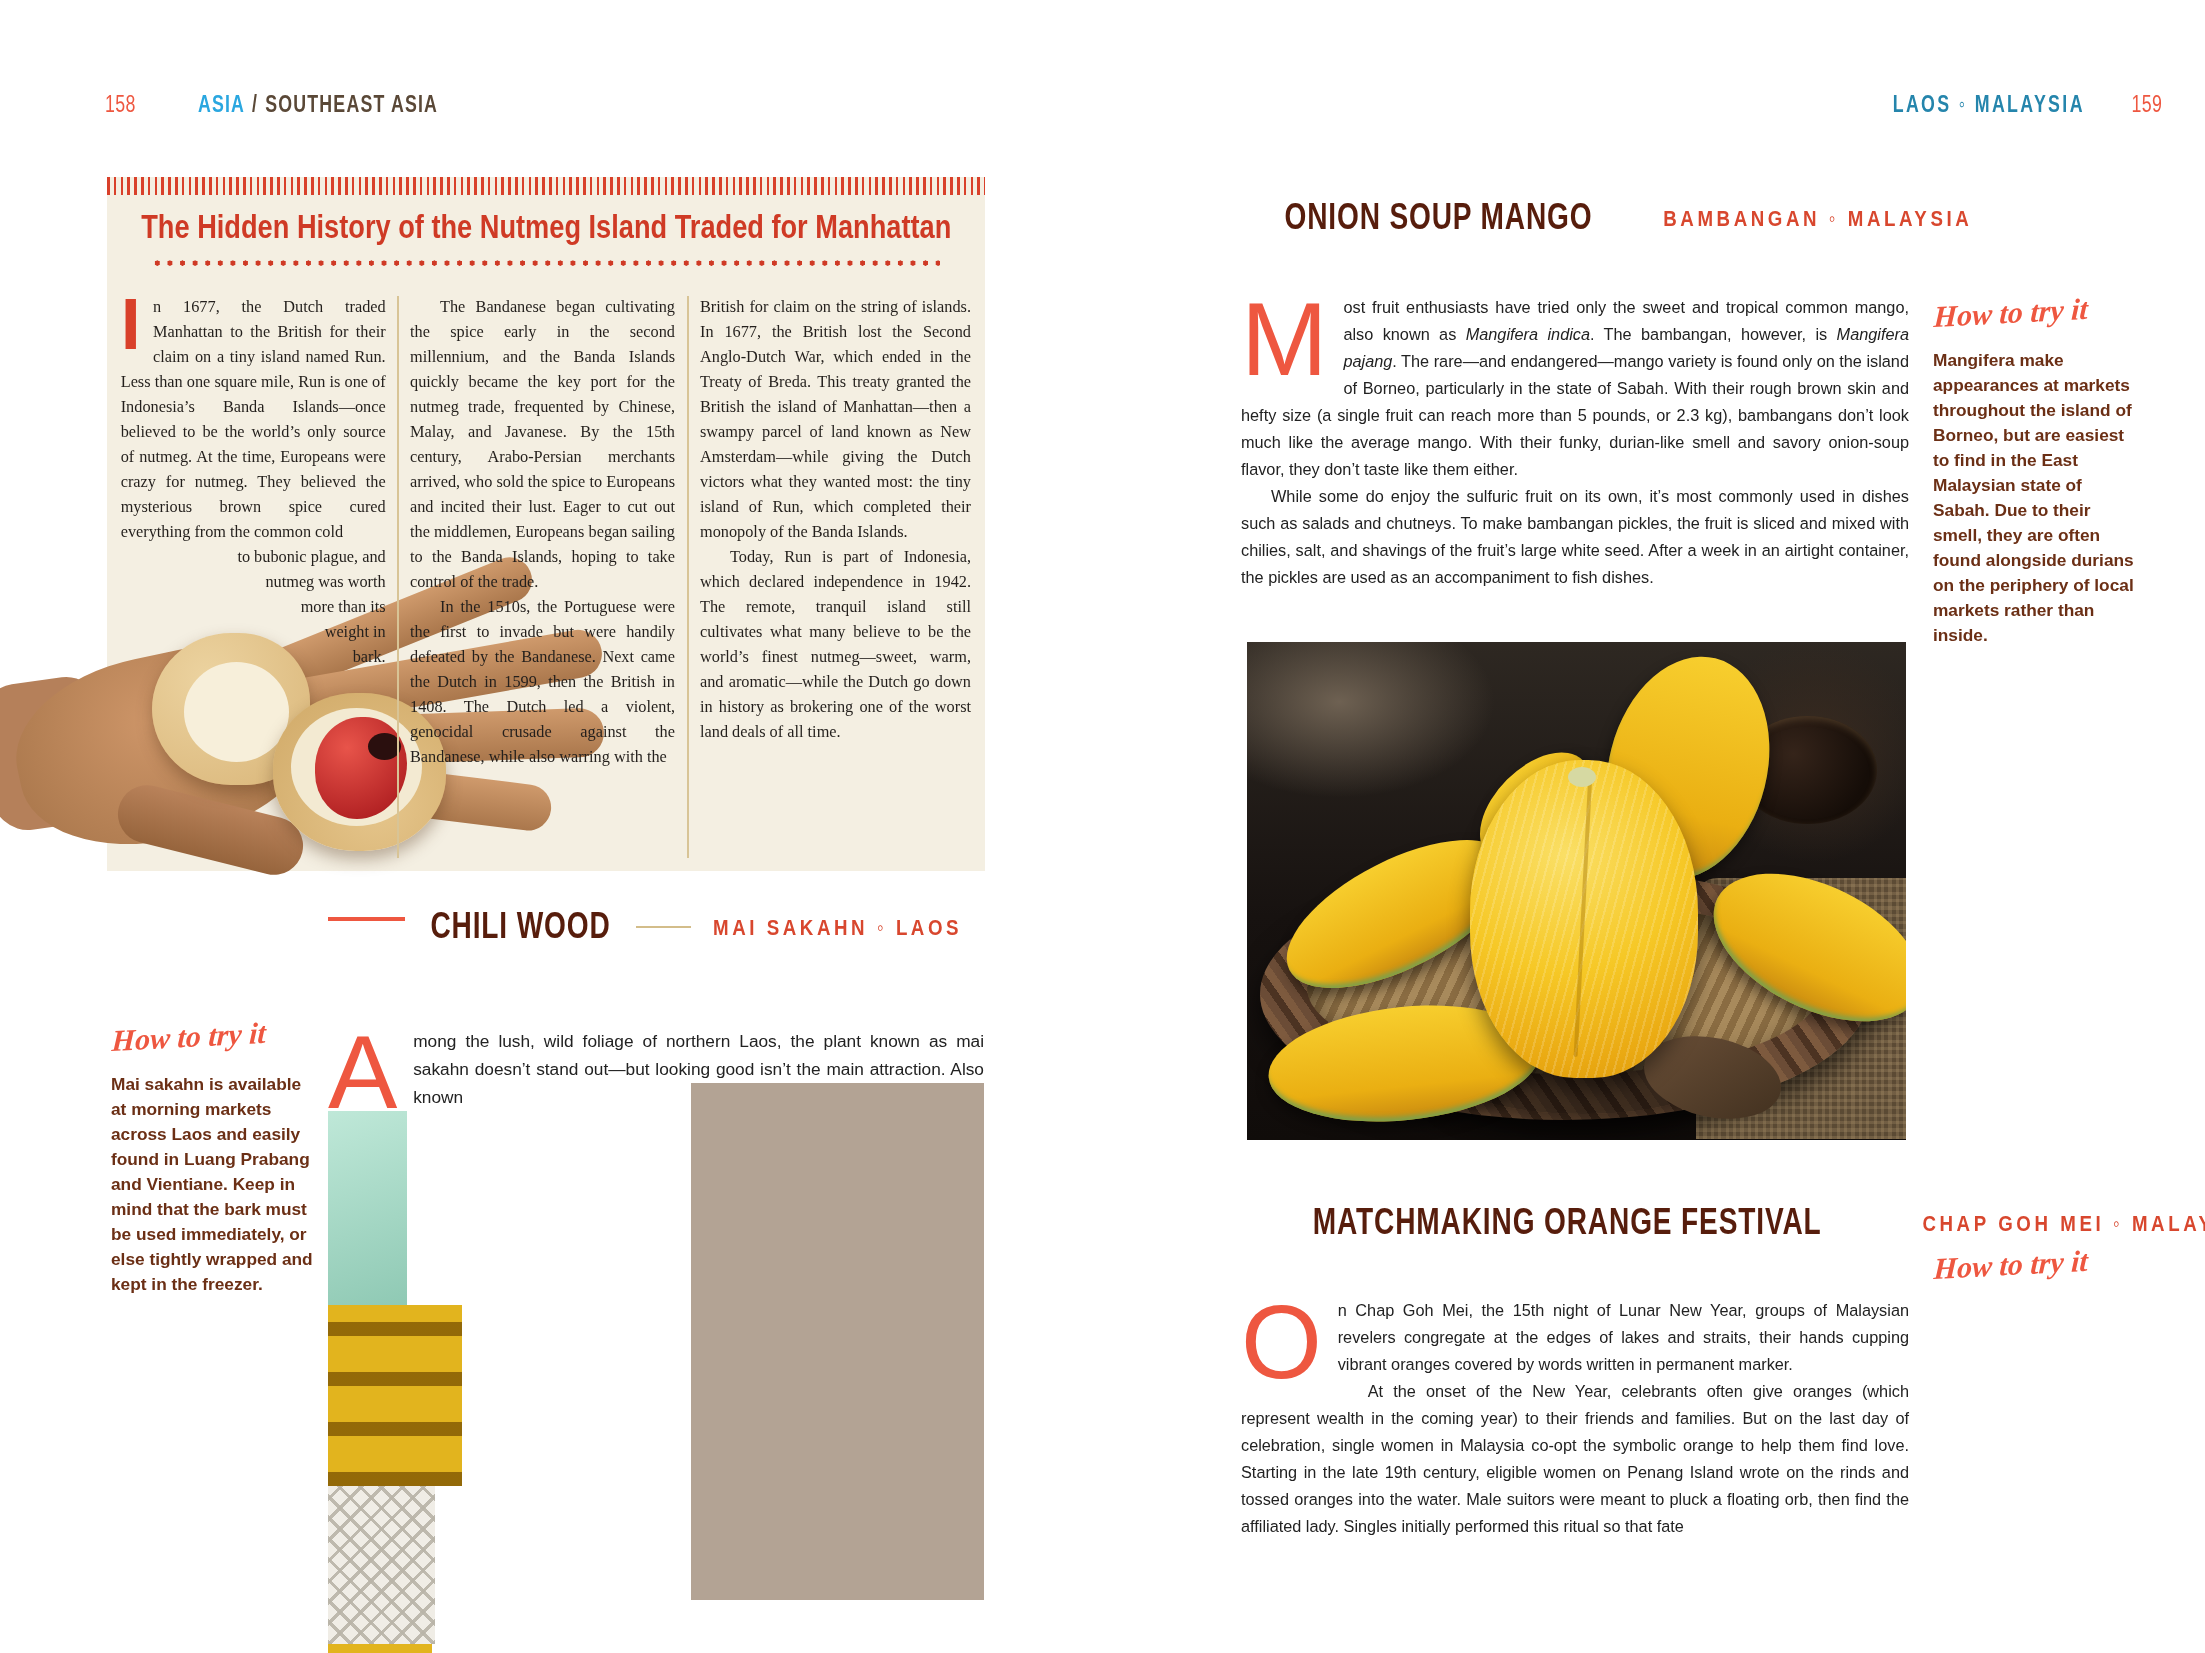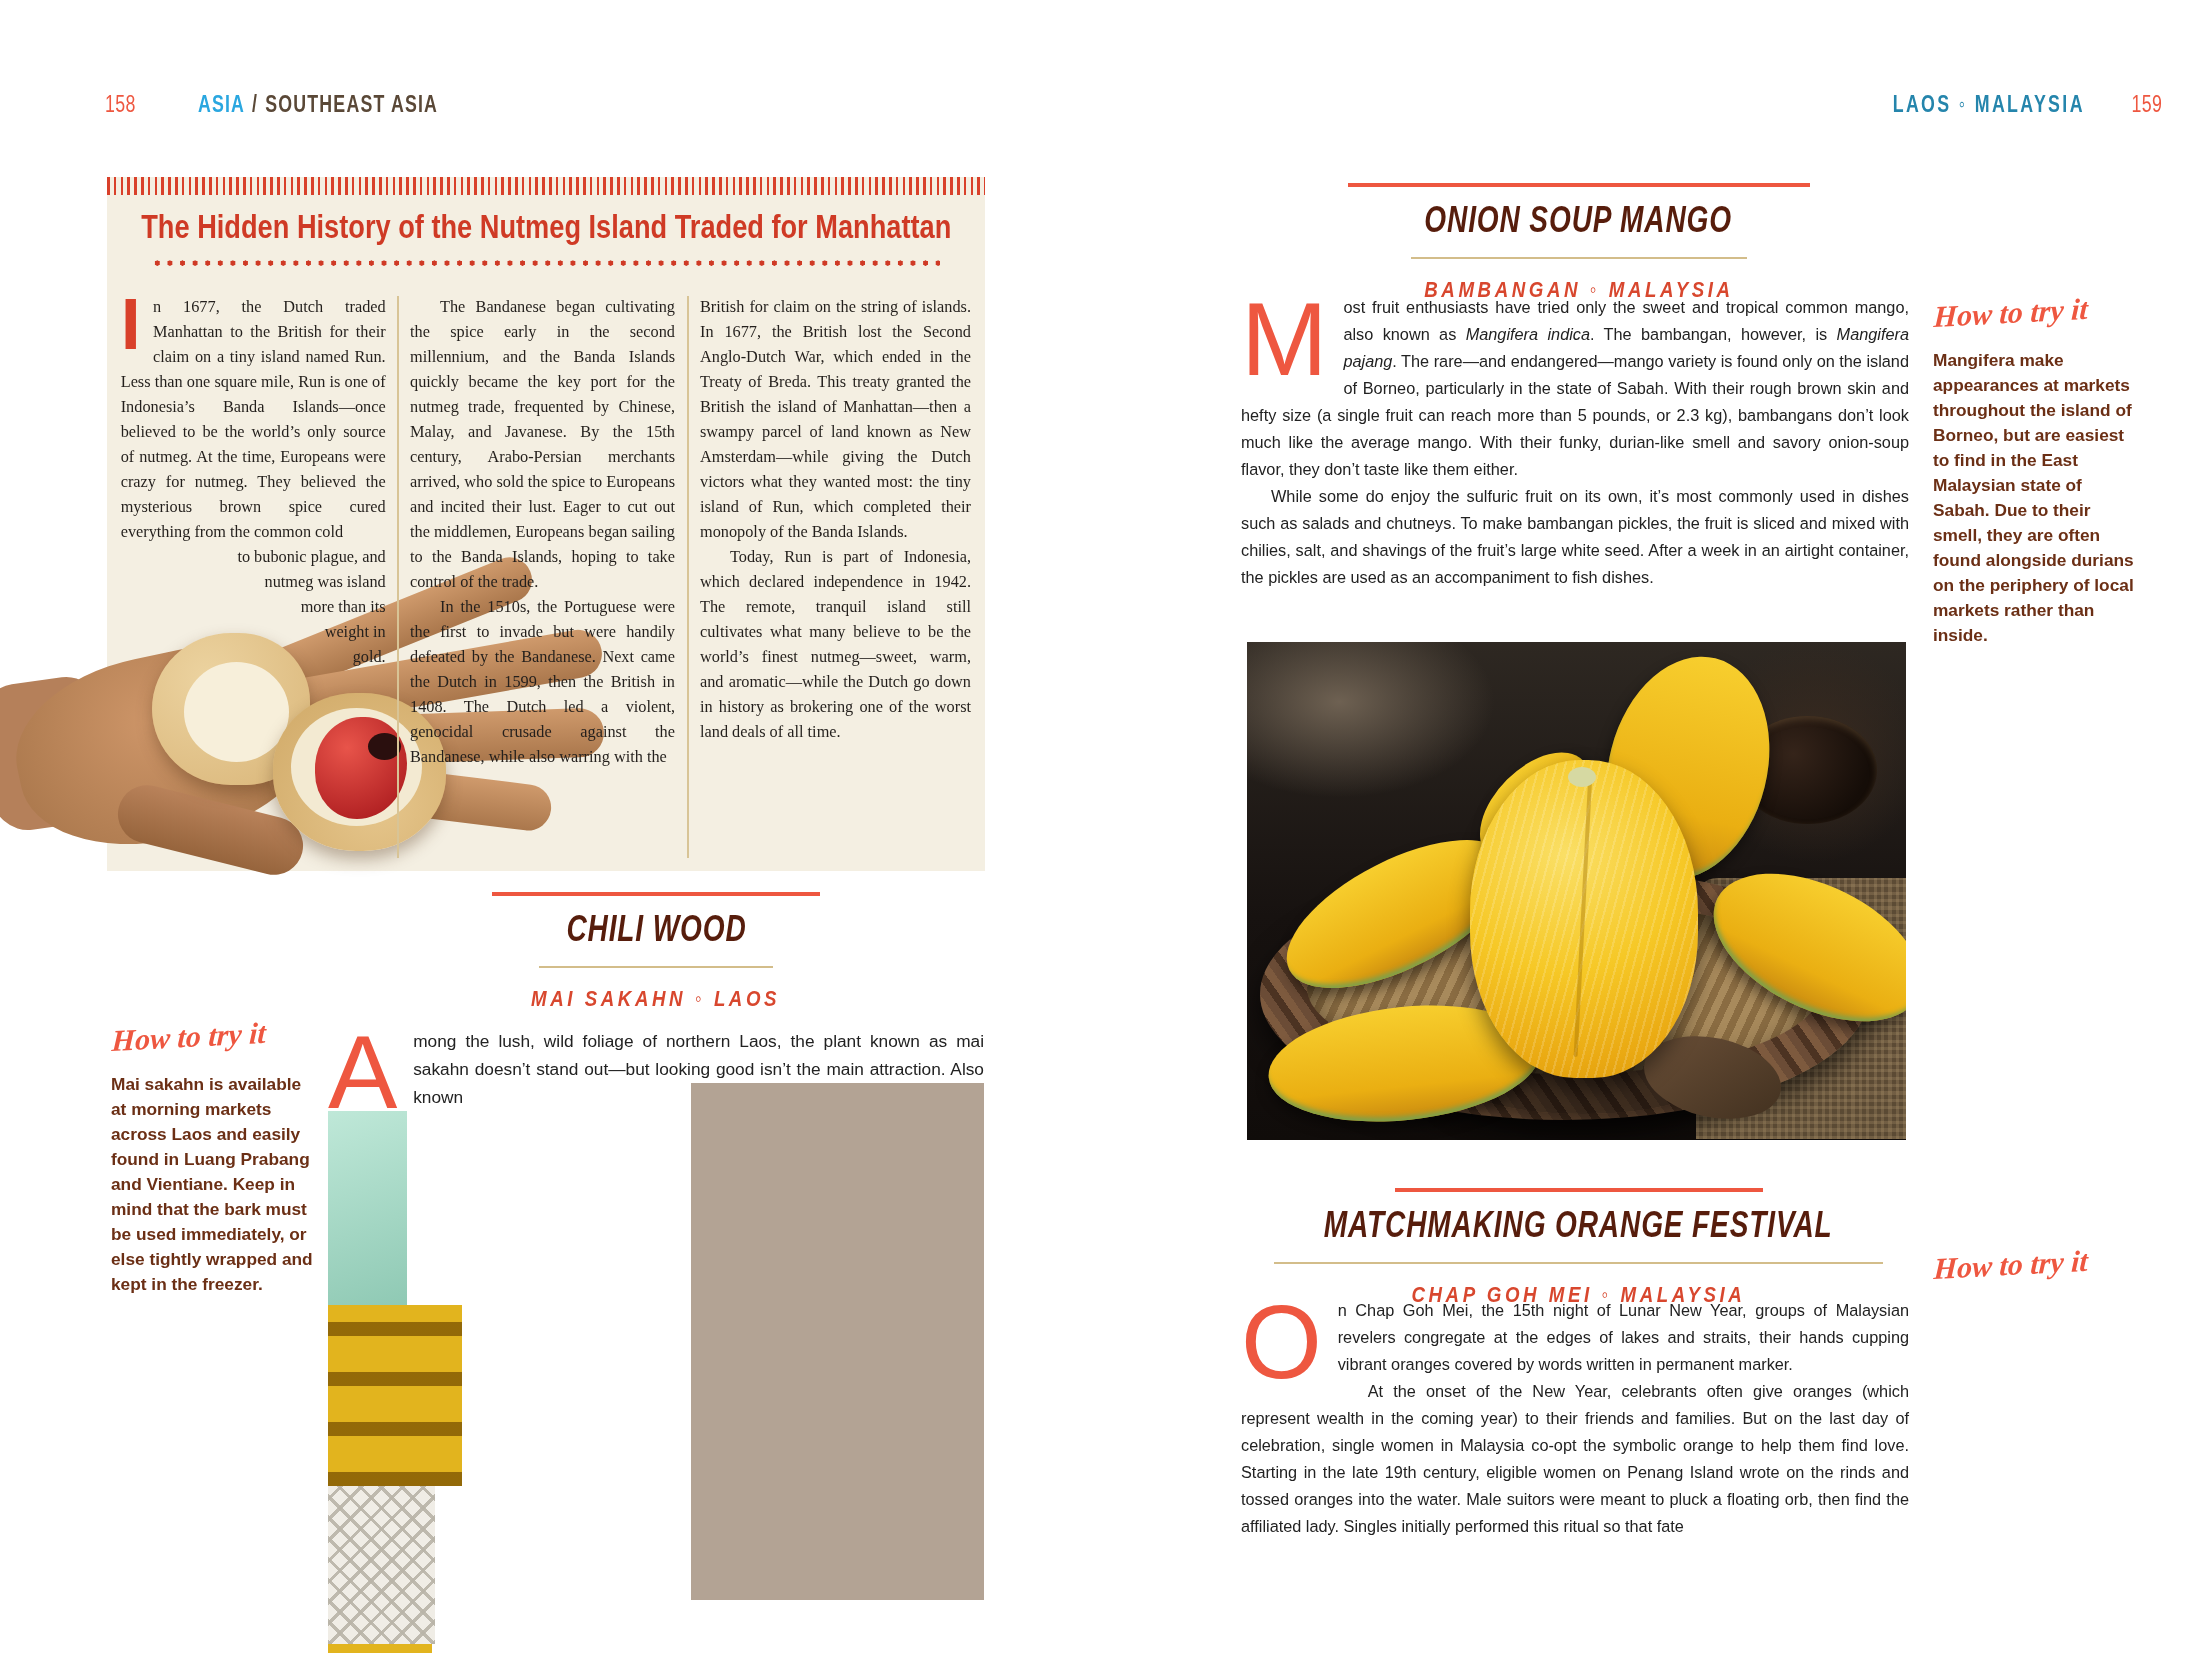--- a/index.html
+++ b/index.html
@@ -37,21 +37,21 @@
   .rule-a{left:290px;} .rule-b{left:580px;}
   .ind{text-indent:30px;}
   .serif p{margin:0;}
   .dc-i{float:left;font-family:"Liberation Sans",sans-serif;font-weight:bold;font-size:72px;
         line-height:55px;color:var(--stripe-red);width:24px;margin:3.2px 8.4px 0 0;}
   .col1-tail{text-align:right;}
   .st{float:left;clear:left;height:25px;}
   .st1{width:74px;} .st2{width:142px;} .st3{width:173px;} .st4{width:185px;}
 
   
-  .entry-head{position:absolute;display:flex;flex-direction:column;align-items:center;font-style:italic;}
+  .entry-head{position:absolute;display:flex;flex-direction:row;align-items:center;}
   .red-rule{height:3.7px;background:var(--accent);}
   .tan-rule{height:2.1px;background:var(--tan);}
   .entry-title{font-weight:bold;font-size:36px;color:var(--maroon);letter-spacing:1.1px;white-space:nowrap;
                transform:scaleX(.78);transform-origin:center;}
   .entry-sub{font-weight:bold;font-size:22px;color:var(--sub-red);letter-spacing:4.2px;white-space:nowrap;
              transform:scaleX(.85);transform-origin:center;}
 
   
   .sans{font-size:17.3px;line-height:28px;color:#222;text-align:justify;}
   .sans p{margin:0;}
@@ -158,21 +158,21 @@
       <div class="dotted-rule"></div>
     </div>
 
     <div class="col col1 serif">
       <p><span class="dc-i">I</span><span>n 1677, the Dutch traded Manhattan to the British for their claim on a tiny island named Run. Less than one square mile, Run is one of Indonesia’s Banda Islands—once believed to be the world’s only source of nutmeg. At the time, Europeans were crazy for nutmeg. They believed the mysterious brown spice cured everything from the common cold</span></p>
       <div class="col1-tail">
         <span class="st st1"></span>
         <span class="st st2"></span>
         <span class="st st3"></span>
         <span class="st st4"></span>
-        <span>to bubonic plague, and nutmeg was island more than its weight in gold.</span>
+        <span>to bubonic plague, and nutmeg was worth more than its weight in bark.</span>
       </div>
     </div>
 
     <div class="col-rule rule-a"></div>
     <div class="col-rule rule-b"></div>
 
     <div class="col col2 serif">
       <p class="ind">The Bandanese began cultivating the spice early in the second millennium, and the Banda Islands quickly became the key port for the nutmeg trade, frequented by Chinese, Malay, and Javanese. By the 15th century, Arabo-Persian merchants arrived, who sold the spice to Europeans and incited their lust. Eager to cut out the middlemen, Europeans began sailing to the Banda Islands, hoping to take control of the trade.</p>
       <p class="ind">In the 1510s, the Portuguese were the first to invade but were handily defeated by the Bandanese. Next came the Dutch in 1599, then the British in 1408. The Dutch led a violent, genocidal crusade against the Bandanese, while also warring with the</p>
     </div>

